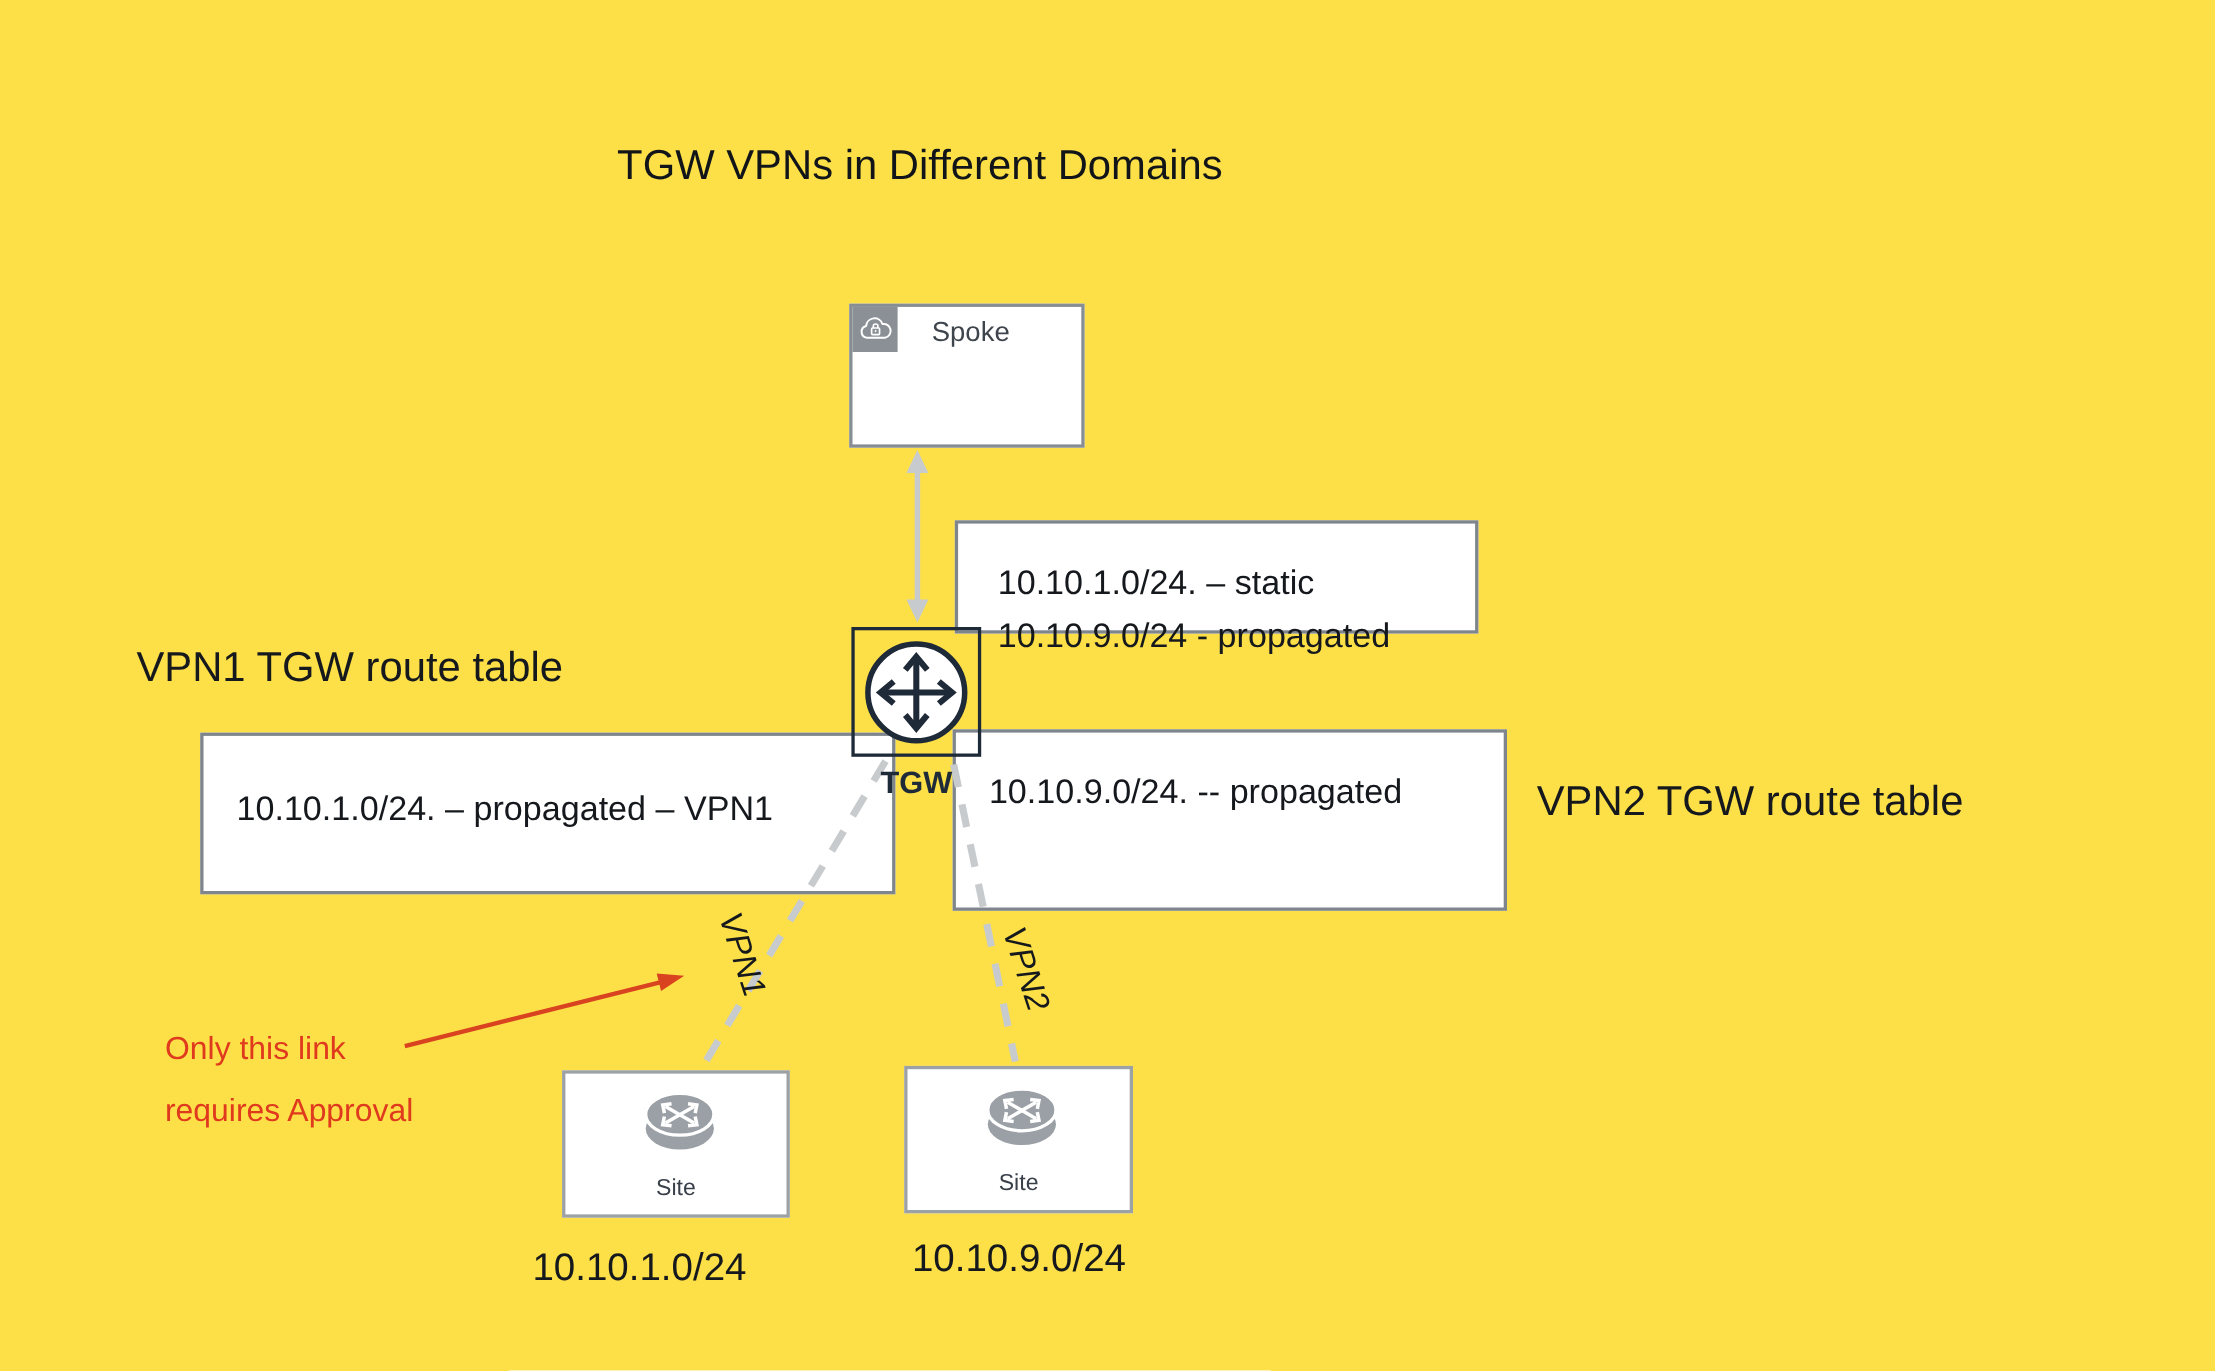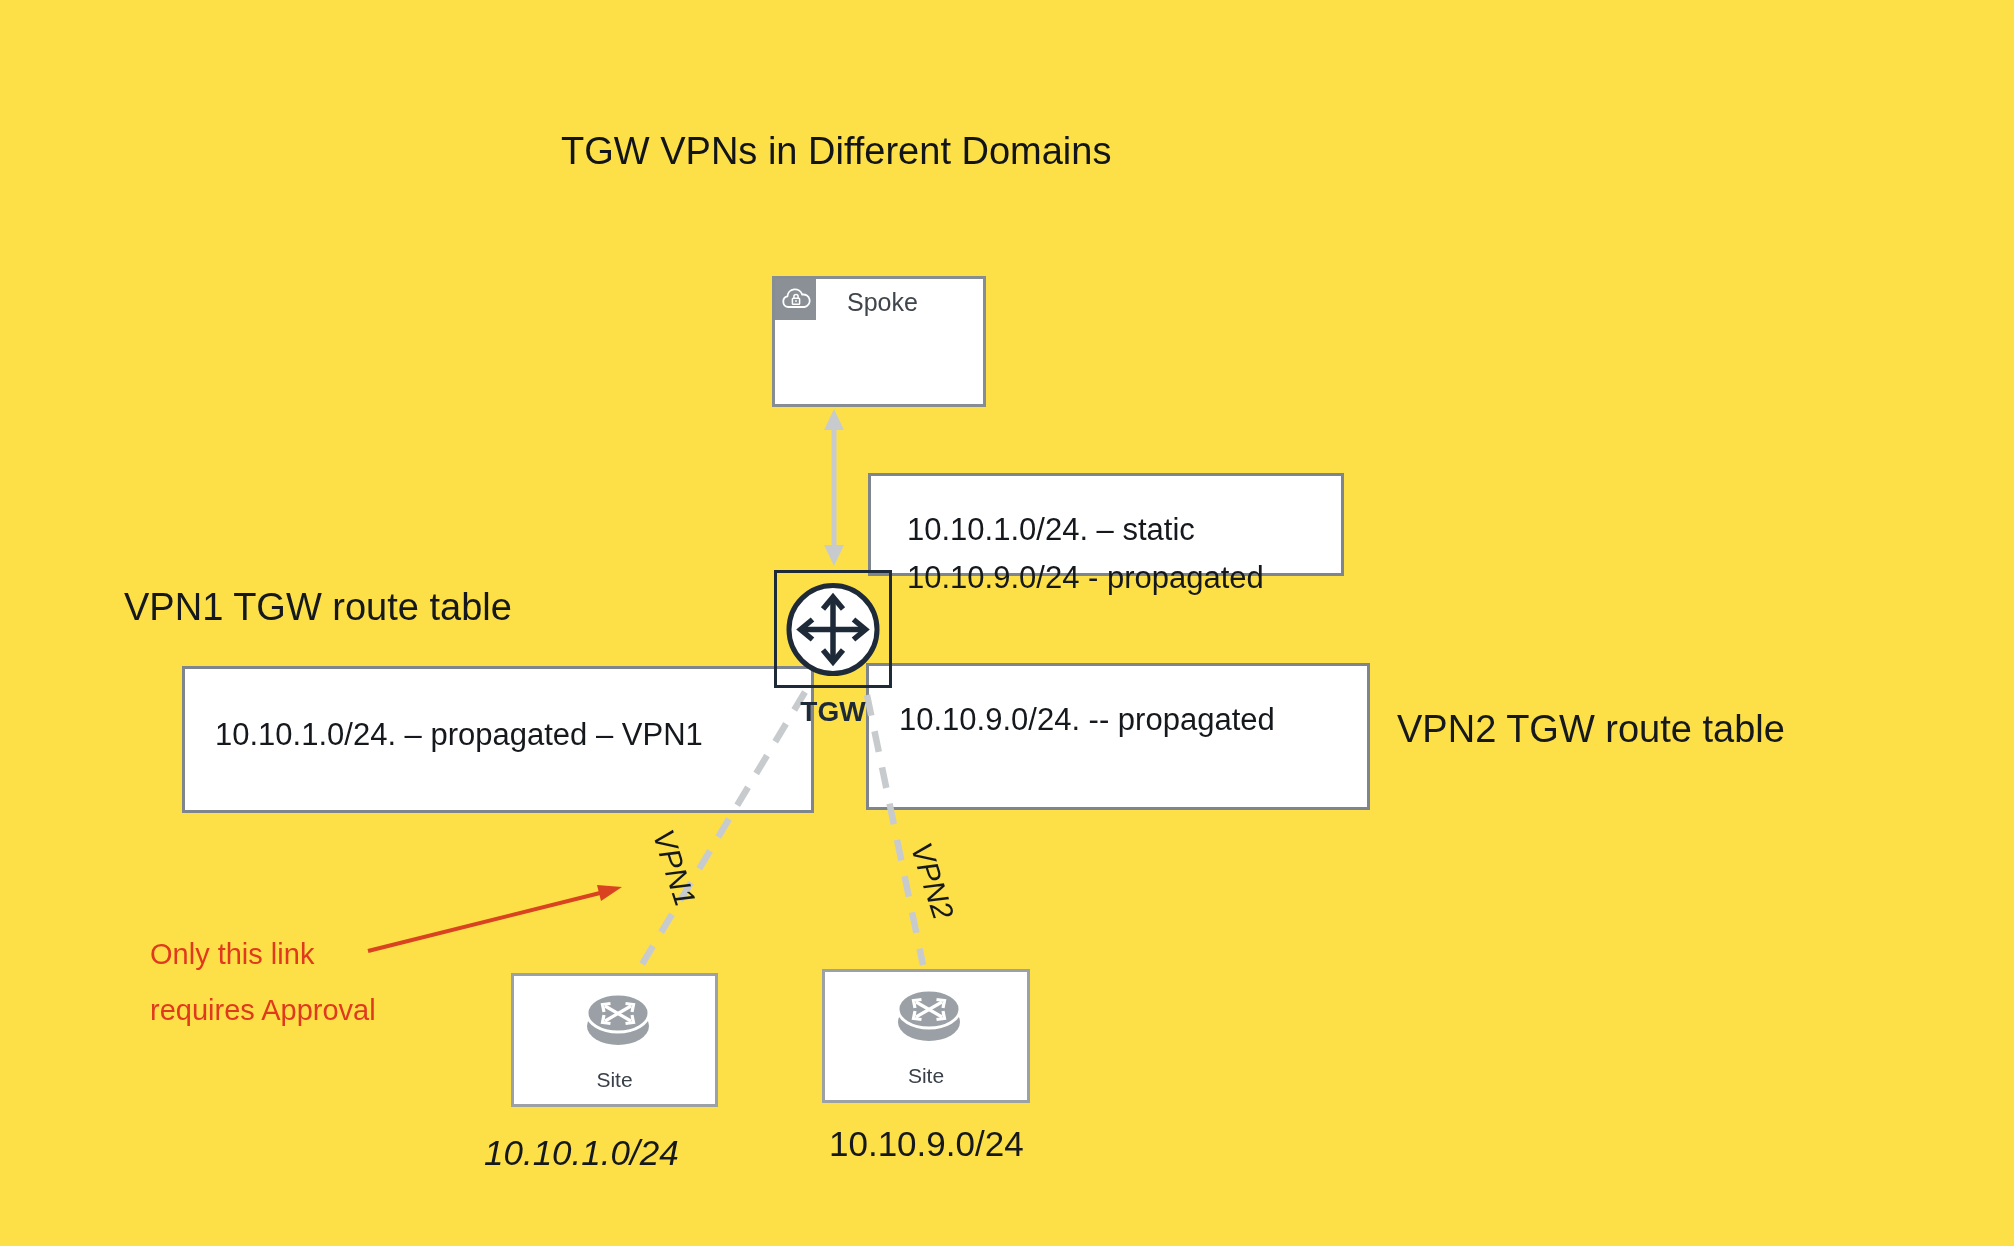--- a/index.html
+++ b/index.html
@@ -48,21 +48,21 @@
   <div class="abs rt-box" style="left:868px;top:473px;width:476px;height:103px;padding:30px 0 0 36px;">
     <div class="rt-entry">10.10.1.0/24. – static</div>
     <div class="rt-entry">10.10.9.0/24 - propagated</div>
   </div>
 
   <div class="abs big-label" style="left:124px;top:586px;">VPN1 TGW route table</div>
   <div class="abs rt-box" style="left:182px;top:666px;width:632px;height:147px;padding:42px 0 0 30px;">
     <div class="rt-entry">10.10.1.0/24. – propagated – VPN1</div>
   </div>
 
-  <div class="abs rt-box" style="left:866px;top:663px;width:504px;height:147px;padding:30px 0 0 30px;">
+  <div class="abs rt-box" style="left:866px;top:663px;width:504px;height:165px;padding:30px 0 0 30px;">
     <div class="rt-entry">10.10.9.0/24. -- propagated</div>
   </div>
   <div class="abs big-label" style="left:1397px;top:708px;">VPN2 TGW route table</div>
 
   <div class="abs tgw-square" style="left:774px;top:570px;width:118px;height:118px;"></div>
   <svg class="icon" style="left:774px;top:570px;" width="118" height="118" viewBox="0 0 118 118">
     <circle cx="59" cy="59.5" r="44" fill="#ffffff" stroke="#1f2a38" stroke-width="5"></circle>
     <g stroke="#1f2a38" stroke-width="5.5" fill="none">
       <line x1="59" y1="29" x2="59" y2="90"></line>
       <polyline points="49,39 59,27 69,39"></polyline>
@@ -99,21 +99,21 @@
         <polyline points="53.5,39.5 61.5,38.5 60,31"></polyline>
         <polyline points="38.5,19.5 30.5,20.5 32,28"></polyline>
         <line x1="59" y1="22" x2="33" y2="37"></line>
         <polyline points="53.5,19.5 61.5,20.5 60,28"></polyline>
         <polyline points="38.5,39.5 30.5,38.5 32,31"></polyline>
       </g>
     </svg>
     <div class="site-label">Site</div>
   </div>
 
-  <div class="abs ip-label" style="left:484px;top:1133px;font-style:italic;">10.10.1.0/24</div>
+  <div class="abs ip-label" style="left:484px;top:1133px;">10.10.1.0/24</div>
   <div class="abs ip-label" style="left:829px;top:1124px;">10.10.9.0/24</div>
 
   <svg class="overlay" width="2014" height="1246" viewBox="0 0 2014 1246">
 
     <g>
       <line x1="834" y1="426" x2="834" y2="549" stroke="#c8cbcd" stroke-width="5"></line>
       <polygon points="834,409 824,430 844,430" fill="#c8cbcd"></polygon>
       <polygon points="834,566 824,545 844,545" fill="#c8cbcd"></polygon>
     </g>
 

